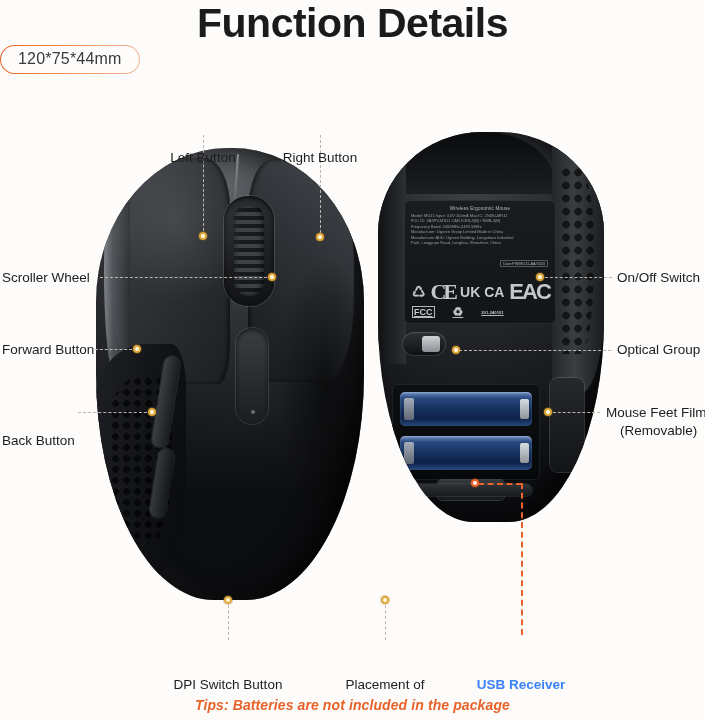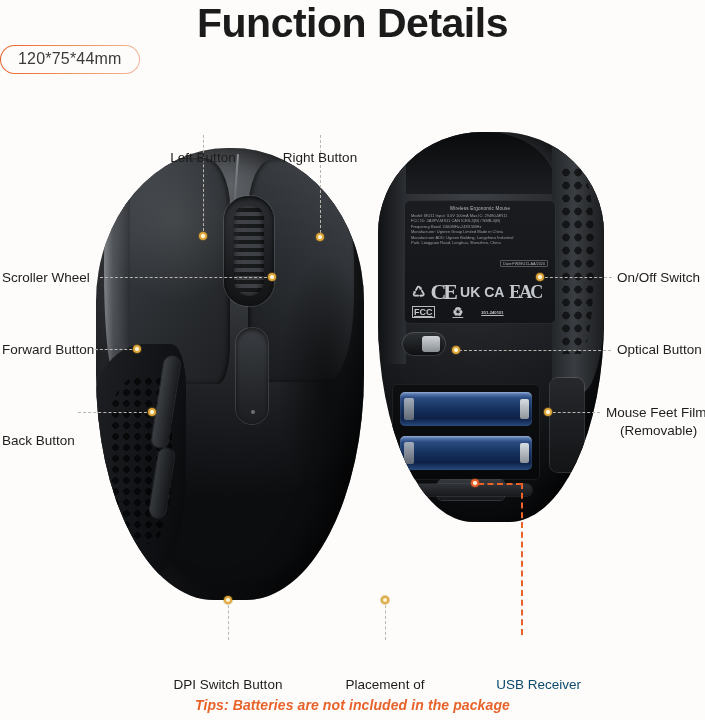--- a/index.html
+++ b/index.html
@@ -28,21 +28,21 @@
       linear-gradient(100deg, #e8622a 0%, #ef8a4a 42%, #f3b79c 100%) border-box;
     border: 1.6px solid transparent;
   }
 
   
   .lab {
     position: absolute; font-size: 13.5px; color: #1d1d1d;
     line-height: 17px; white-space: nowrap;
   }
   .lab.c { text-align: center; margin-top: 32px; }
-  .lab.usb { color: #0c4a6e; font-weight: 400; text-align: right; }
+  .lab.usb { color: #3b82f6; font-weight: 700; }
 
   .tip {
     position: absolute; left: 0; top: 697px; width: 705px; text-align: center;
     font-size: 14px; font-weight: 700; font-style: italic; color: #e8622a;
     letter-spacing: .1px;
   }
 
   
   .ln { position: absolute; }
   .ln.h { height: 0; border-top: 1px dashed #b9b6b0; }
@@ -203,21 +203,21 @@
     position: absolute; right: 8px; top: 60px; font-size: 3.8px; color: #b0b4b9;
     border: .5px solid #55595e; padding: .5px 2px; border-radius: 1px;
   }
   .reglabel .marks {
     position: absolute; left: 8px; top: 66px; right: 6px; height: 52px;
     display: flex; align-items: center; gap: 5px;
   }
   .reglabel .mk { color: #c4c8cd; font-weight: 700; }
   .reglabel .mk.ce { font-size: 22px; letter-spacing: -3px; font-family: "Liberation Serif", serif; }
   .reglabel .mk.uk { font-size: 14px; line-height: 9px; }
-  .reglabel .mk.eac { font-size: 18px; letter-spacing: -2px; font-family: Liberation Serif, serif; }
+  .reglabel .mk.eac { font-size: 22px; letter-spacing: -2px; font-family: Liberation Sans, sans-serif; }
   .reglabel .mk.bin { font-size: 15px; }
   .reglabel .row2 {
     position: absolute; left: 8px; bottom: 5px; display: flex; align-items: center; gap: 18px;
     color: #b6babf;
     text-decoration: underline;
   }
   .reglabel .mk.fcc { font-size: 9px; font-weight: 700; border: .8px solid #b6babf; padding: 0 1px; }
   .reglabel .mk.recy { font-size: 12px; }
   .reglabel .mk.sn { font-size: 4.2px; }
   
@@ -382,21 +382,21 @@
   <div class="dot o" style="left:471px; top:479px;"></div>
 
   <div class="lab c" style="left:155px; top:117px; width:96px;">Left Button</div>
   <div class="lab c" style="left:272px; top:117px; width:96px;">Right Button</div>
 
   <div class="lab" style="left:2px; top:269px;">Scroller Wheel</div>
   <div class="lab" style="left:2px; top:341px;">Forward Button</div>
   <div class="lab" style="left:2px; top:404px;margin-top:28px;">Back Button</div>
 
   <div class="lab" style="left:617px; top:269px;">On/Off Switch</div>
-  <div class="lab" style="left:617px; top:341px;">Optical Button</div>
+  <div class="lab" style="left:617px; top:341px;">Optical Group</div>
   <div class="lab" style="left:606px; top:404px;">Mouse Feet Film</div>
   <div class="lab" style="left:620px; top:422px;">(Removable)</div>
 
   <div class="lab c" style="left:320px; top:644px; width:130px;">Placement of</div>
   <div class="lab c" style="left:158px; top:644px; width:140px;">DPI Switch Button</div>
   <div class="lab c usb" style="left:461px; top:644px; width:120px;">USB Receiver</div>
 
   <div class="tip">Tips: Batteries are not included in the package</div>
 
 </div>

